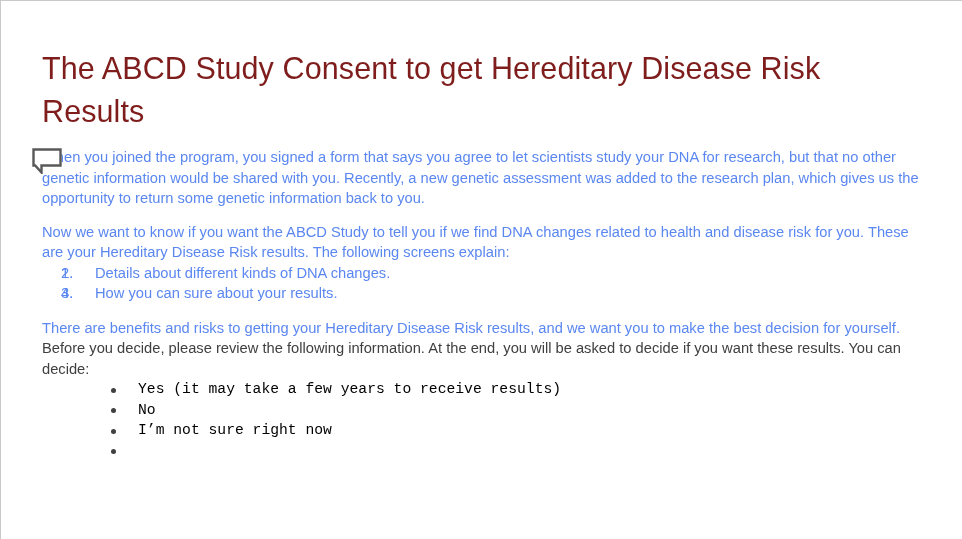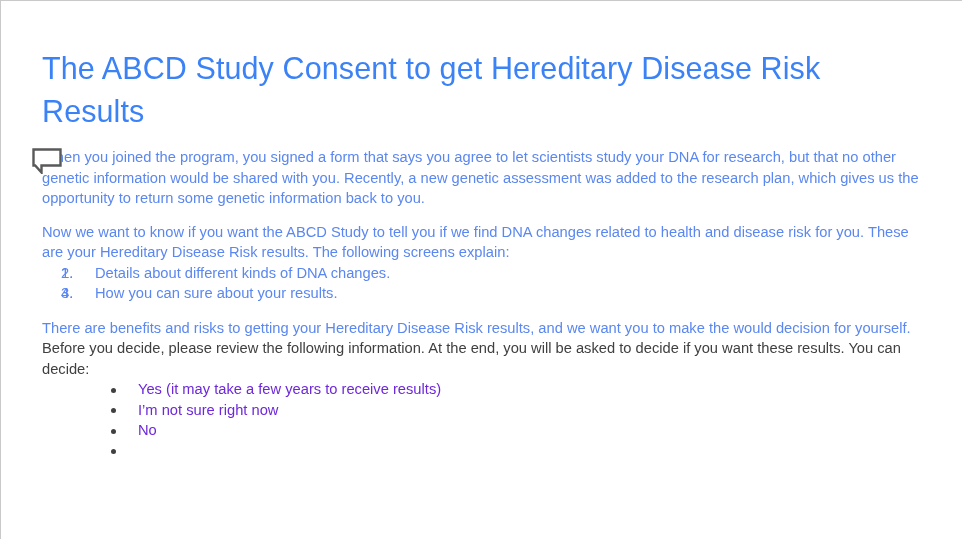--- a/index.html
+++ b/index.html
@@ -26,21 +26,21 @@
     top: 46px;
     width: 880px;
   }
 
   
   .doc-title {
     margin: 0;
     font-size: 30.5px;
     font-weight: normal;
     line-height: 43px;
-    color: #3b82f6;
+    color: #7f1d1d;
     letter-spacing: 0.1px;
   }
 
   
   .para {
     margin: 0;
     font-size: 14.7px;
     line-height: 20.5px;
     color: #5b87f0;
   }
@@ -72,22 +72,23 @@
   
   ul.bullet-list {
     margin: 0;
     padding: 0;
     list-style: none;
   }
   ul.bullet-list li {
     position: relative;
     font-size: 14.7px;
     line-height: 20.5px;
-    color: #6d28d9;
+    color: #000000;
     padding-left: 96px;
+    font-family: Liberation Mono, monospace;
   }
   ul.bullet-list li .dot {
     position: absolute;
     left: 69px;
     top: 8.5px;
     width: 5px;
     height: 5px;
     border-radius: 50%;
     background: #404040;
   }
@@ -137,34 +138,34 @@
         <span class="num">3.</span>
       </li>
       <li>
         <span class="num">4.</span>
         <span>How you can sure about your results.</span>
       </li>
     </ol>
 
     <div class="block-gap-3"></div>
 
-    <p class="para"><span>There are benefits and risks to getting your Hereditary Disease Risk results, and we want you to make the would decision for yourself.</span><span class="text-dark"> Before you decide, please review the following information. At the end, you will be asked to decide if you want these results. You can decide:</span></p>
+    <p class="para"><span>There are benefits and risks to getting your Hereditary Disease Risk results, and we want you to make the best decision for yourself.</span><span class="text-dark"> Before you decide, please review the following information. At the end, you will be asked to decide if you want these results. You can decide:</span></p>
 
     <ul class="bullet-list">
       <li>
         <span class="dot"></span>
         <span>Yes (it may take a few years to receive results)</span>
       </li>
       <li>
         <span class="dot"></span>
-        <span>I’m not sure right now</span>
+        <span>No</span>
       </li>
       <li>
         <span class="dot"></span>
-        <span>No</span>
+        <span>I’m not sure right now</span>
       </li>
       <li>
         <span class="dot"></span>
       </li>
     </ul>
 
   </div>
 </div>
 
 </body></html>

